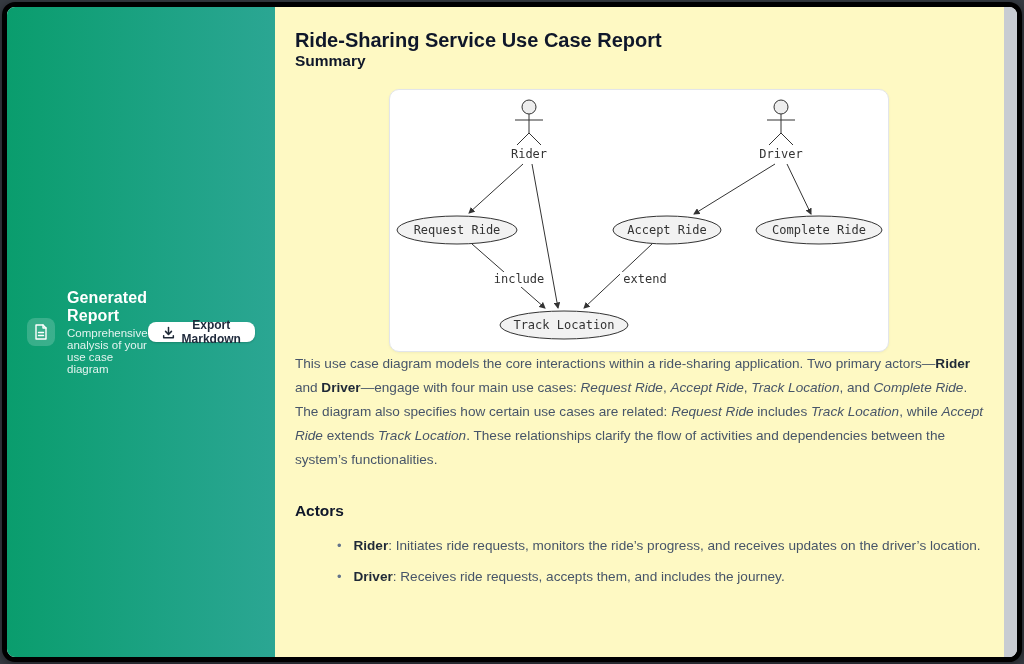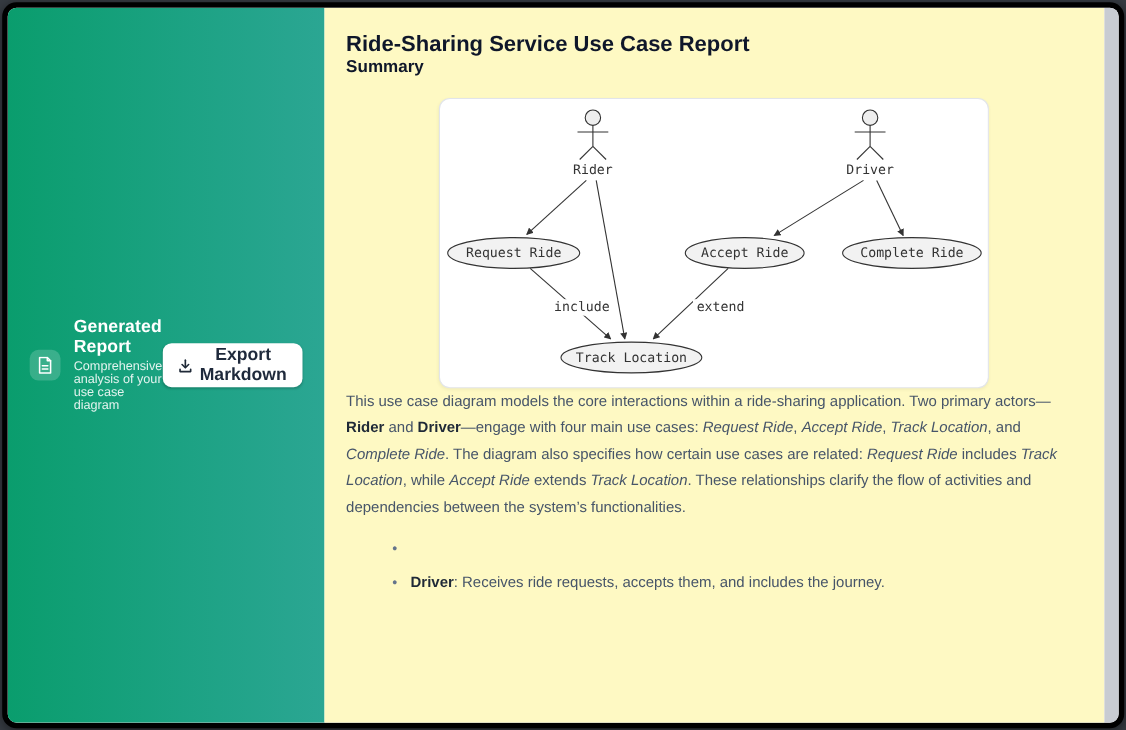--- a/index.html
+++ b/index.html
@@ -34,24 +34,24 @@
     width: 28px; height: 28px;
     border-radius: 8px;
     background: rgba(255,255,255,.18);
     display: flex; align-items: center; justify-content: center;
     flex: 0 0 auto;
   }
   .header-title { color: #ffffff; font-size: 16px; font-weight: 700; letter-spacing: .1px; }
   .header-subtitle { color: rgba(255,255,255,.88); font-size: 11.5px; margin-top: 2px; }
   .export-btn {
     display: flex; align-items: center; gap: 7px;
-    height: 40px; padding: 0 14px;
+    height: 20px; padding: 0 14px;
     border: none; border-radius: 8px;
     background: #ffffff; color: #1e293b;
-    font-family: inherit; font-size: 16px; font-weight: 700;
+    font-family: inherit; font-size: 12px; font-weight: 700;
     cursor: pointer;
     box-shadow: 0 1px 2px rgba(0,0,0,.18);
   }
   .content { flex: 1 1 auto; background: #fef9c3; padding: 22px 20px 0; overflow: hidden; }
   .report-title { font-size: 20px; font-weight: 700; color: #0f172a; }
   .section-heading { font-size: 15.5px; font-weight: 700; color: #0f172a; }
   .section-heading.actors { margin-top: 30px; }
   .diagram-card {
     width: 500px;
     margin: 19px auto 0;
@@ -165,24 +165,26 @@
         </g>
         <g>
           <ellipse cx="172" cy="233" rx="64" ry="14" fill="#f2f2f2" stroke="#333333"></ellipse>
           <text class="dtext" x="172" y="237" text-anchor="middle">Track Location</text>
         </g>
       </svg>
     </div>
 
     <p class="summary-text"><span>This use case diagram models the core interactions within a ride-sharing application. Two primary actors—</span><span class="seg-b">Rider</span><span> and </span><span class="seg-b">Driver</span><span>—engage with four main use cases: </span><span class="seg-i">Request Ride</span><span>, </span><span class="seg-i">Accept Ride</span><span>, </span><span class="seg-i">Track Location</span><span>, and </span><span class="seg-i">Complete Ride</span><span>. The diagram also specifies how certain use cases are related: </span><span class="seg-i">Request Ride</span><span> includes </span><span class="seg-i">Track Location</span><span>, while </span><span class="seg-i">Accept Ride</span><span> extends </span><span class="seg-i">Track Location</span><span>. These relationships clarify the flow of activities and dependencies between the system’s functionalities.</span></p>
 
+    <h2 class="section-heading actors">Actors</h2>
 
     <ul class="actors-list">
       <li>
         <span class="bullet">•</span>
+        <span><span class="seg-b">Rider</span><span>: Initiates ride requests, monitors the ride’s progress, and receives updates on the driver’s location.</span></span>
       </li>
       <li>
         <span class="bullet">•</span>
         <span><span class="seg-b">Driver</span><span>: Receives ride requests, accepts them, and includes the journey.</span></span>
       </li>
     </ul>
   </main>
 
   <div class="bottom-strip"></div>
 </div>

